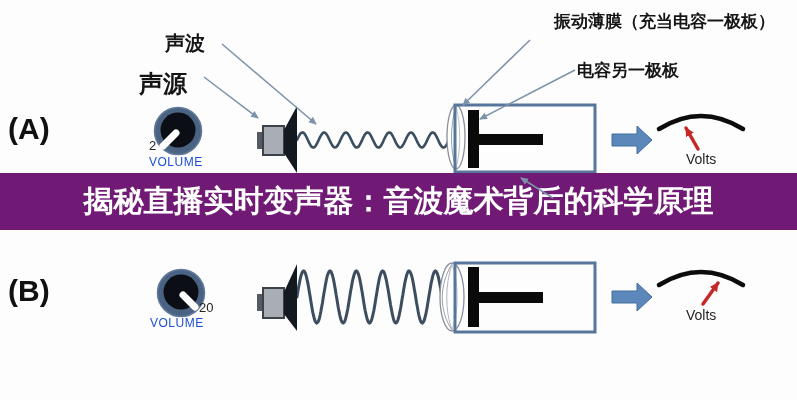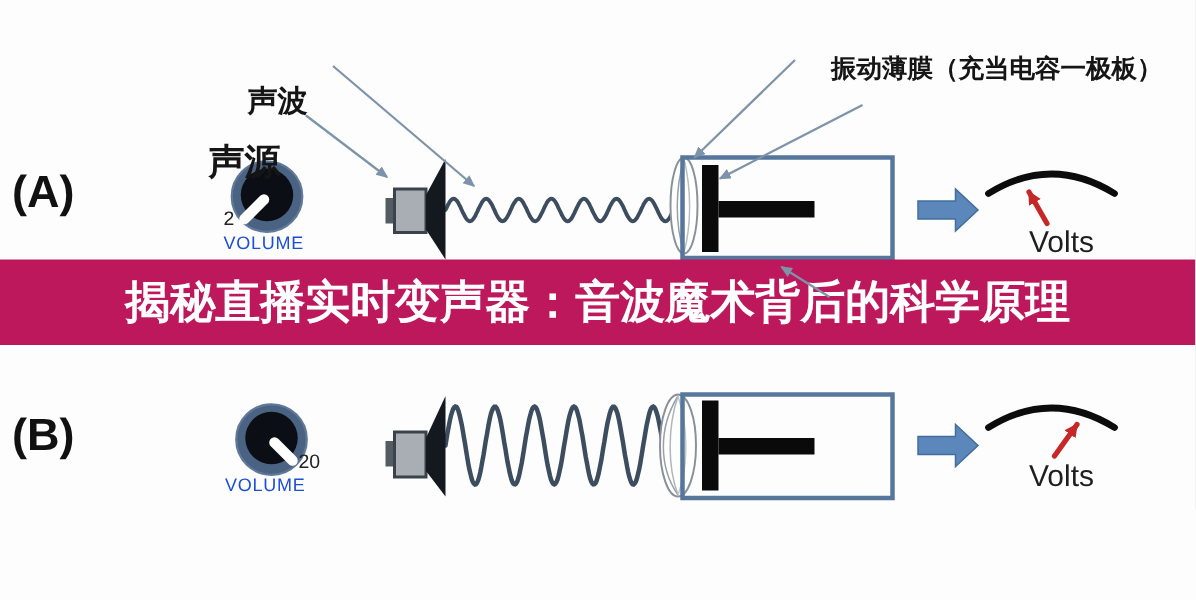--- a/index.html
+++ b/index.html
@@ -4,24 +4,24 @@
 <style>
   html,body{margin:0;padding:0;background:#e8e8e8;}
   .stage{
     position:relative;width:797px;height:400px;background:#fdfdfd;
     font-family:"Liberation Sans", sans-serif;overflow:hidden;margin:0 auto;
   }
   .abs{position:absolute;}
   .svg-layer{position:absolute;left:0;top:0;z-index:1;}
   .txt{position:absolute;z-index:2;color:#111;white-space:nowrap;}
   .row-label{font-size:30px;font-weight:bold;color:#111;}
-  .cn-label{font-weight:bold;color:#151515;margin-top:24px;}
+  .cn-label{font-weight:bold;color:#151515;}
   .knob-num{font-size:13px;color:#222;}
   .volume-label{font-size:12px;letter-spacing:0.5px;color:#1d4ed8;}
-  .volts-label{font-size:20px;color:#1f1f1f;}
+  .volts-label{font-size:14px;color:#1f1f1f;}
   .banner{
     position:absolute;left:0;top:173px;width:797px;height:57px;z-index:5;
     display:flex;align-items:center;justify-content:center;
   }
   .banner-title{
     position:relative;z-index:7;color:#fff;font-size:30px;font-weight:bold;
     letter-spacing:0px;text-align:center;
   }
   .over-banner-svg{position:absolute;left:0;top:0;z-index:6;}
 </style>
@@ -106,30 +106,31 @@
       <line x1="703" y1="304" x2="718" y2="283" stroke="#c62828" stroke-width="3.5" stroke-linecap="round" marker-end="url(#mred)"></line>
     </g>
   </svg>
 
   <div class="txt row-label abs" style="left:8px;top:112px;">(A)</div>
   <div class="txt row-label abs" style="left:8px;top:274px;">(B)</div>
 
   <div class="txt cn-label abs" style="left:165px;top:30px;font-size:20px;">声波</div>
   <div class="txt cn-label abs" style="left:139px;top:68px;font-size:24px;">声源</div>
   <div class="txt cn-label abs" style="left:554px;top:10px;font-size:17px;">振动薄膜（充当电容一极板）</div>
+  <div class="txt cn-label abs" style="left:577px;top:59px;font-size:17px;">电容另一极板</div>
 
   <div class="txt knob-num abs" style="left:149px;top:138px;">2</div>
   <div class="txt volume-label abs" style="left:149px;top:155px;">VOLUME</div>
   <div class="txt knob-num abs" style="left:199px;top:300px;">20</div>
   <div class="txt volume-label abs" style="left:150px;top:316px;">VOLUME</div>
 
   <div class="txt volts-label abs" style="left:686px;top:151px;">Volts</div>
   <div class="txt volts-label abs" style="left:686px;top:307px;">Volts</div>
 
-  <div class="banner" style="background: #be185d;">
+  <div class="banner" style="background: #701a75;">
     <span class="banner-title" style="color: rgb(255, 255, 255);">揭秘直播实时变声器：音波魔术背后的科学原理</span>
   </div>
 
   <svg class="over-banner-svg" width="797" height="400" viewBox="0 0 797 400">
     <line x1="553" y1="198" x2="521" y2="178" stroke="#7d93aa" stroke-width="1.5" marker-end="url(#mgray2)"></line>
     <defs>
       <marker id="mgray2" markerWidth="9" markerHeight="9" refX="7" refY="3.5" orient="auto" markerUnits="userSpaceOnUse">
         <path d="M0,0 L8,3.5 L0,7 Z" fill="#7d93aa"></path>
       </marker>
     </defs>

